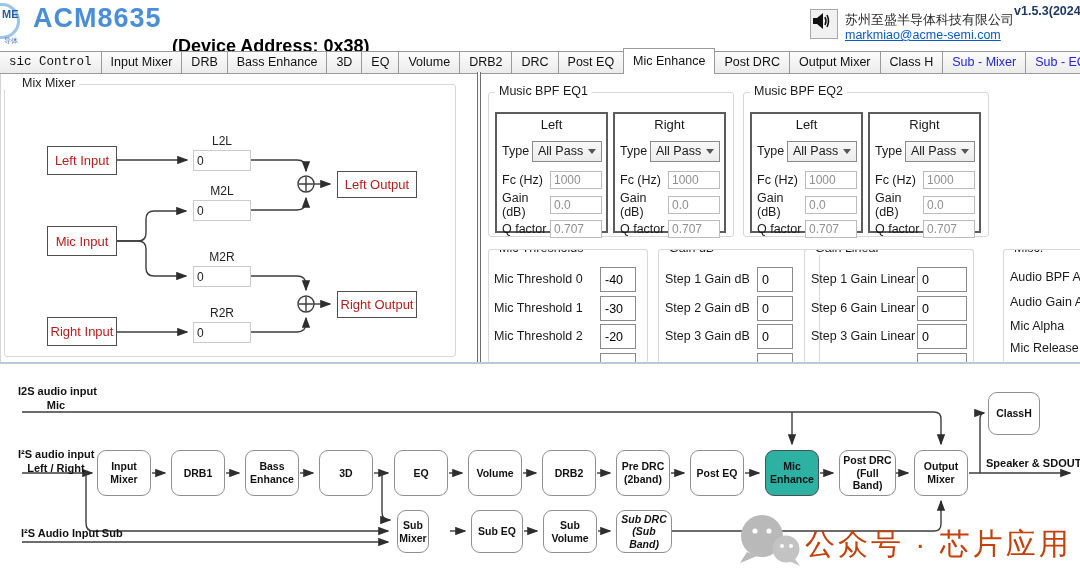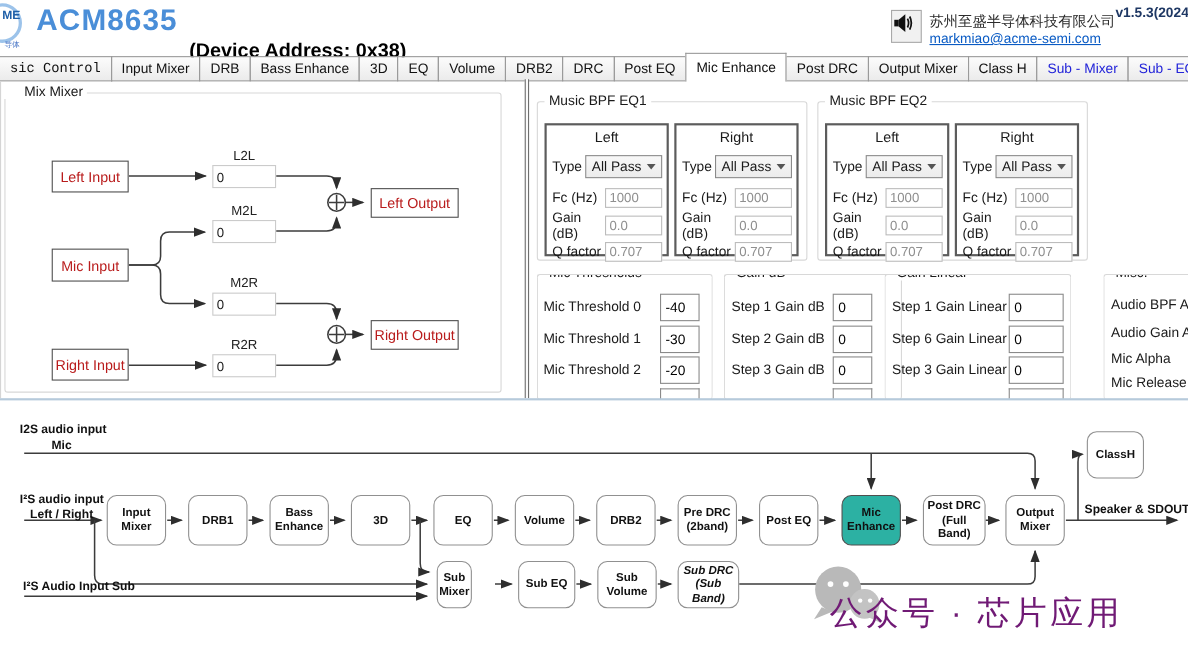--- a/index.html
+++ b/index.html
@@ -51,21 +51,21 @@
   .mmb { position:absolute; border:1.5px solid #4f4f4f; background:#fff; display:flex; align-items:center; justify-content:center; font-size:13px; color:#b91c1c; }
   .gainlab { position:absolute; width:58px; text-align:center; font-size:12px; color:#222; }
   input.gainin { position:absolute; width:58px; height:21px; border:1px solid #cbcbcb; font-size:12px; color:#222; padding-left:3px; background:#fff; }
 
   
   .fb { position:absolute; width:54px; height:46px; border:1.5px solid #909090; border-radius:9px; background:#fff;
         display:flex; align-items:center; justify-content:center; text-align:center; font-weight:bold; font-size:10.5px; line-height:1.2; padding:2px; color:#111; }
   .fb.teal { background:#2cb1a3; border-color:#4f4f4f; }
   .inlab { position:absolute; font-weight:bold; font-size:11px; text-align:center; line-height:1.25; color:#111; white-space:nowrap; }
   .outlab { position:absolute; font-weight:bold; font-size:11px; color:#111; white-space:nowrap; }
-  .wm-text { position:absolute; left:754px; top:524px; font-size:30px; color:#701a75; letter-spacing:3px; white-space:nowrap;margin-top:13px; }
+  .wm-text { position:absolute; left:805px; top:524px; font-size:30px; color:#c2410c; letter-spacing:3px; white-space:nowrap; }
   svg { position:absolute; left:0; top:0; pointer-events:none; }
 </style>
 </head>
 <body>
 
 <div id="page">
 
   <div class="logo-ring"></div>
   <div class="logo-me">ME</div>
   <div class="logo-cn">导体</div>

